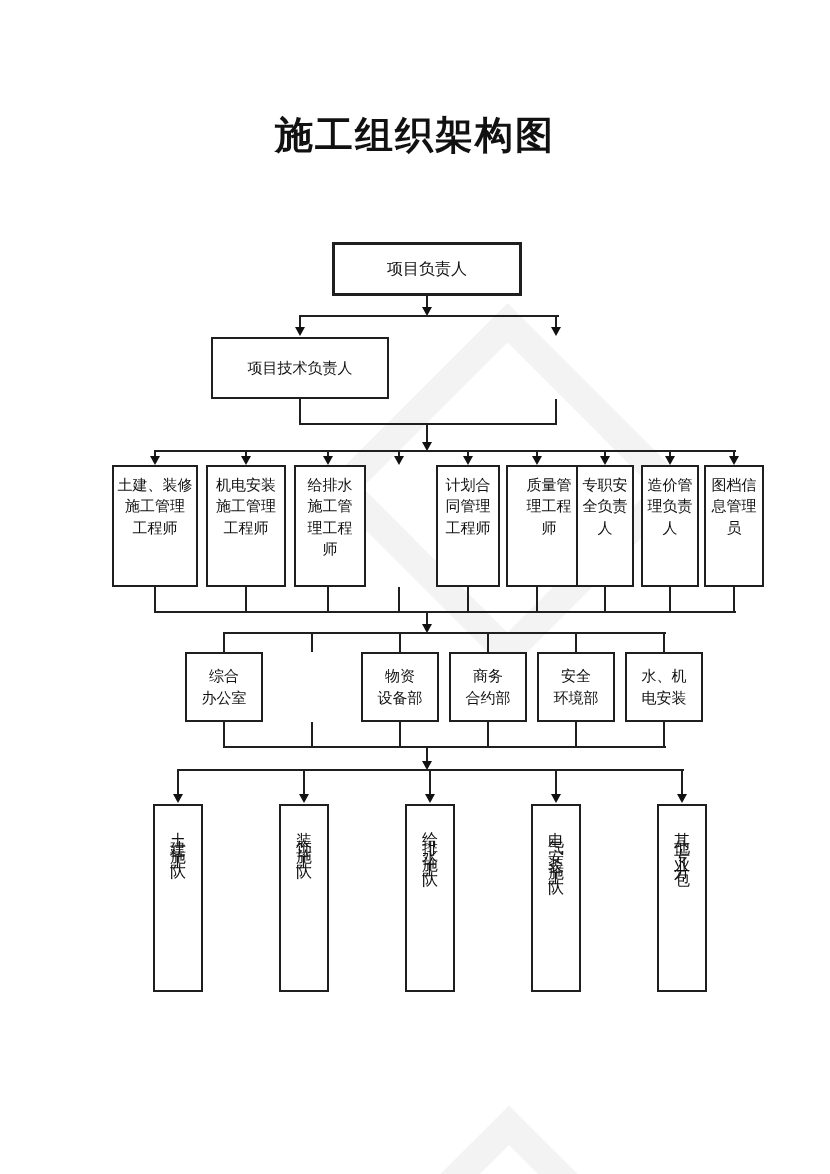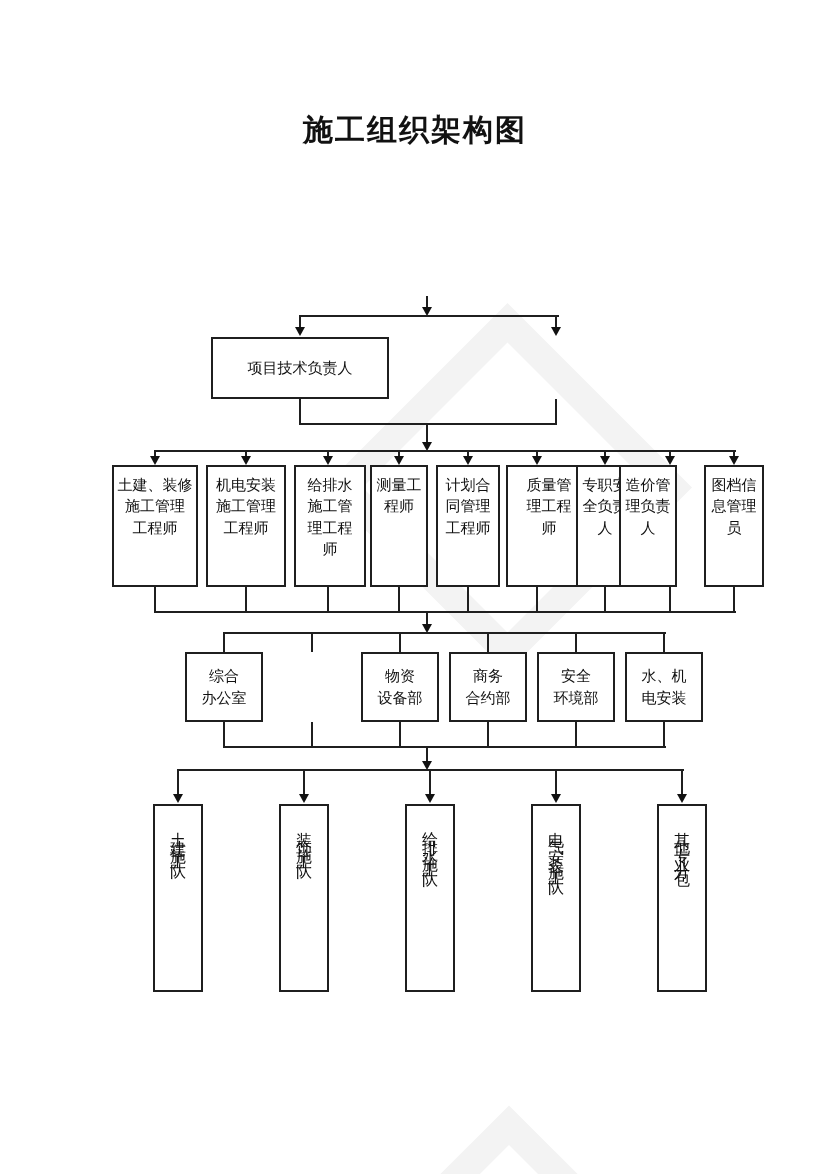--- a/index.html
+++ b/index.html
@@ -1,19 +1,19 @@
 <!DOCTYPE html>
 <html><head>
 <meta charset="utf-8">
 <style>
   html,body{margin:0;padding:0;background:#fff;}
   .page{position:relative;width:830px;height:1174px;background:#fff;overflow:hidden;
         font-family:"Liberation Sans","DejaVu Sans",sans-serif;color:#111;}
   .title{position:absolute;left:0;top:110px;width:100%;text-align:center;
-         font-size:30px;font-weight:700;letter-spacing:2px;z-index:2;}
+         font-size:38px;font-weight:700;letter-spacing:2px;z-index:2;}
   
   .wm{position:absolute;z-index:0;transform:rotate(45deg);border:28px solid #f3f3f3;}
   
   .b{position:absolute;box-sizing:border-box;border:2px solid #1f1f1f;background:#fff;z-index:2;
      display:flex;justify-content:center;align-items:center;text-align:center;white-space:pre-line;}
   .l1{left:332px;top:242px;width:190px;height:54px;font-size:16px;border-width:3px;}
   .l2{top:337px;height:62px;width:178px;font-size:15px;}
   .l3{top:465px;height:122px;font-size:15px;line-height:1.42;align-items:flex-start;padding-top:7px;}
   .l4{top:652px;height:70px;width:78px;font-size:15px;line-height:1.5;}
   .l5{top:804px;height:188px;width:50px;align-items:flex-start;padding-top:13px;}
@@ -101,45 +101,44 @@
   <div class="ar" style="left:173px;top:794px"></div>
   <div class="vl" style="left:303px;top:771px;height:24px"></div>
   <div class="ar" style="left:299px;top:794px"></div>
   <div class="vl" style="left:429px;top:771px;height:24px"></div>
   <div class="ar" style="left:425px;top:794px"></div>
   <div class="vl" style="left:555px;top:771px;height:24px"></div>
   <div class="ar" style="left:551px;top:794px"></div>
   <div class="vl" style="left:681px;top:771px;height:24px"></div>
   <div class="ar" style="left:677px;top:794px"></div>
 
+  <div class="b l1">项目负责人</div>
 
   <div class="b l2" style="left:211px">项目技术负责人</div>
 
   <div class="b l3" style="left:112px;width:86px">土建、装修
 施工管理
 工程师</div>
   <div class="b l3" style="left:206px;width:80px">机电安装
 施工管理
 工程师</div>
   <div class="b l3" style="left:294px;width:72px">给排水
 施工管
 理工程
 师</div>
-  <div class="b l3" style="left:370px;width:58px">测量工
-程师</div>
   <div class="b l3" style="left:436px;width:64px">计划合
 同管理
 工程师</div>
   <div class="b l3" style="left:506px;width:86px">质量管
 理工程
 师</div>
   <div class="b l3" style="left:576px;width:58px">专职安
 全负责
 人</div>
-  <div class="b l3" style="left:619px;width:58px">造价管
+  <div class="b l3" style="left:641px;width:58px">造价管
 理负责
 人</div>
   <div class="b l3" style="left:704px;width:60px">图档信
 息管理
 员</div>
 
   <div class="b l4" style="left:185px">综合
 办公室</div>
   <div class="b l4" style="left:449px">商务
 合约部</div>

